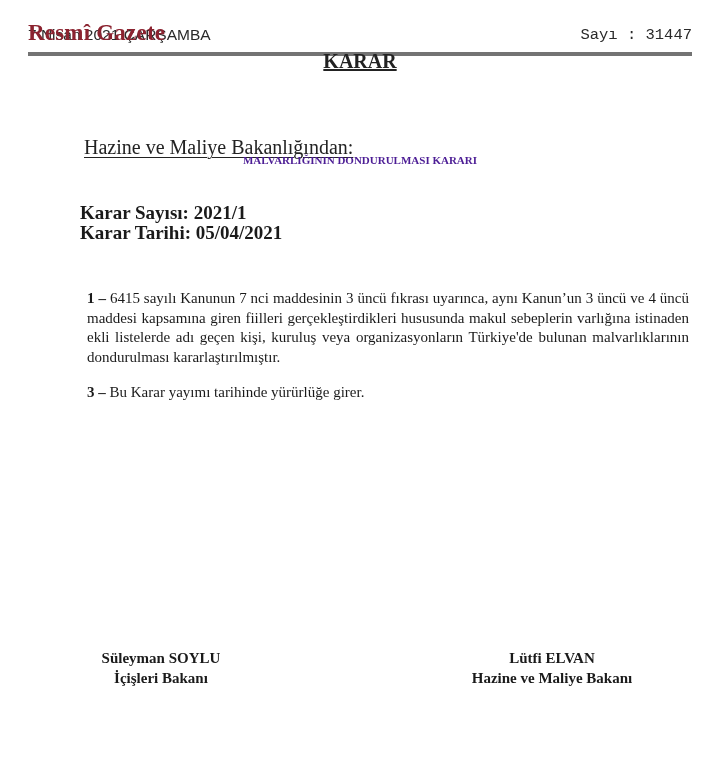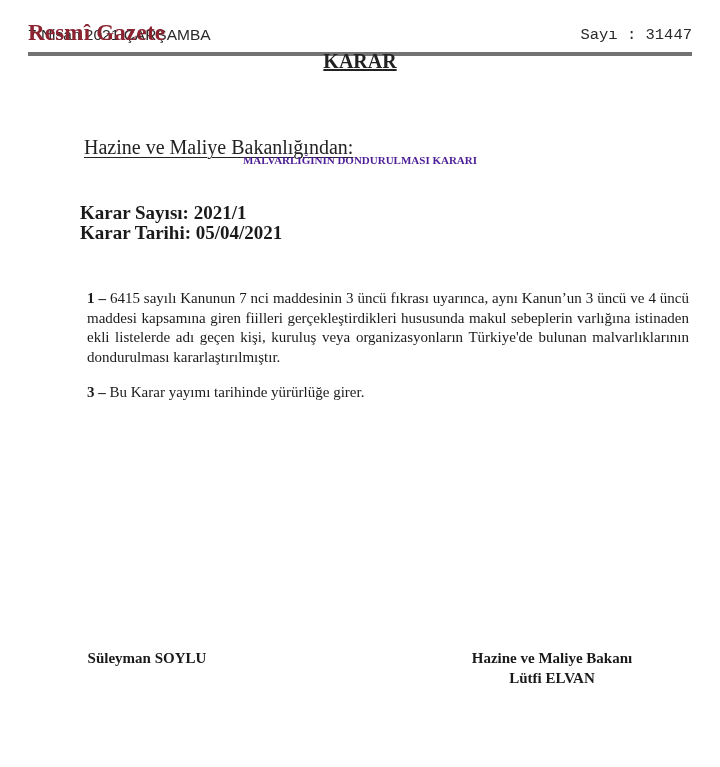--- a/index.html
+++ b/index.html
@@ -117,21 +117,21 @@
     }
     .sig {
       position: absolute;
       text-align: center;
       font-weight: bold;
       font-size: 15px;
       line-height: 20px;
       color: #1a1a1a;
     }
     .sig-left {
-      left: 67px;
+      left: 81px;
       width: 160px;
       text-align: center;
     }
     .sig-right {
       left: 452px;
       width: 200px;
     }
   </style>
 </head>
 <body>
@@ -158,18 +158,19 @@
     <span style="display:inline-block;width:0;"></span><span class="num">1 –</span><span> 6415 sayılı Kanunun 7 nci maddesinin 3 üncü fıkrası uyarınca, aynı Kanun’un 3 üncü ve 4 üncü maddesi kapsamına giren fiilleri gerçekleştirdikleri hususunda makul sebeplerin varlığına istinaden ekli listelerde adı geçen kişi, kuruluş veya organizasyonların Türkiye'de bulunan malvarlıklarının dondurulması kararlaştırılmıştır.</span>
   </p>
   <p class="article">
     <span class="num">3 –</span><span> Bu Karar yayımı tarihinde yürürlüğe girer.</span>
   </p>
 </section>
 
 <section class="signatures">
   <div class="sig sig-left">
     <div>Süleyman SOYLU</div>
+    <div>İçişleri Bakanı</div>
   </div>
   <div class="sig sig-right">
+    <div>Lütfi ELVAN</div>
     <div>Hazine ve Maliye Bakanı</div>
-    <div>Lütfi ELVAN</div>
   </div>
 </section>
 
 </body></html>

